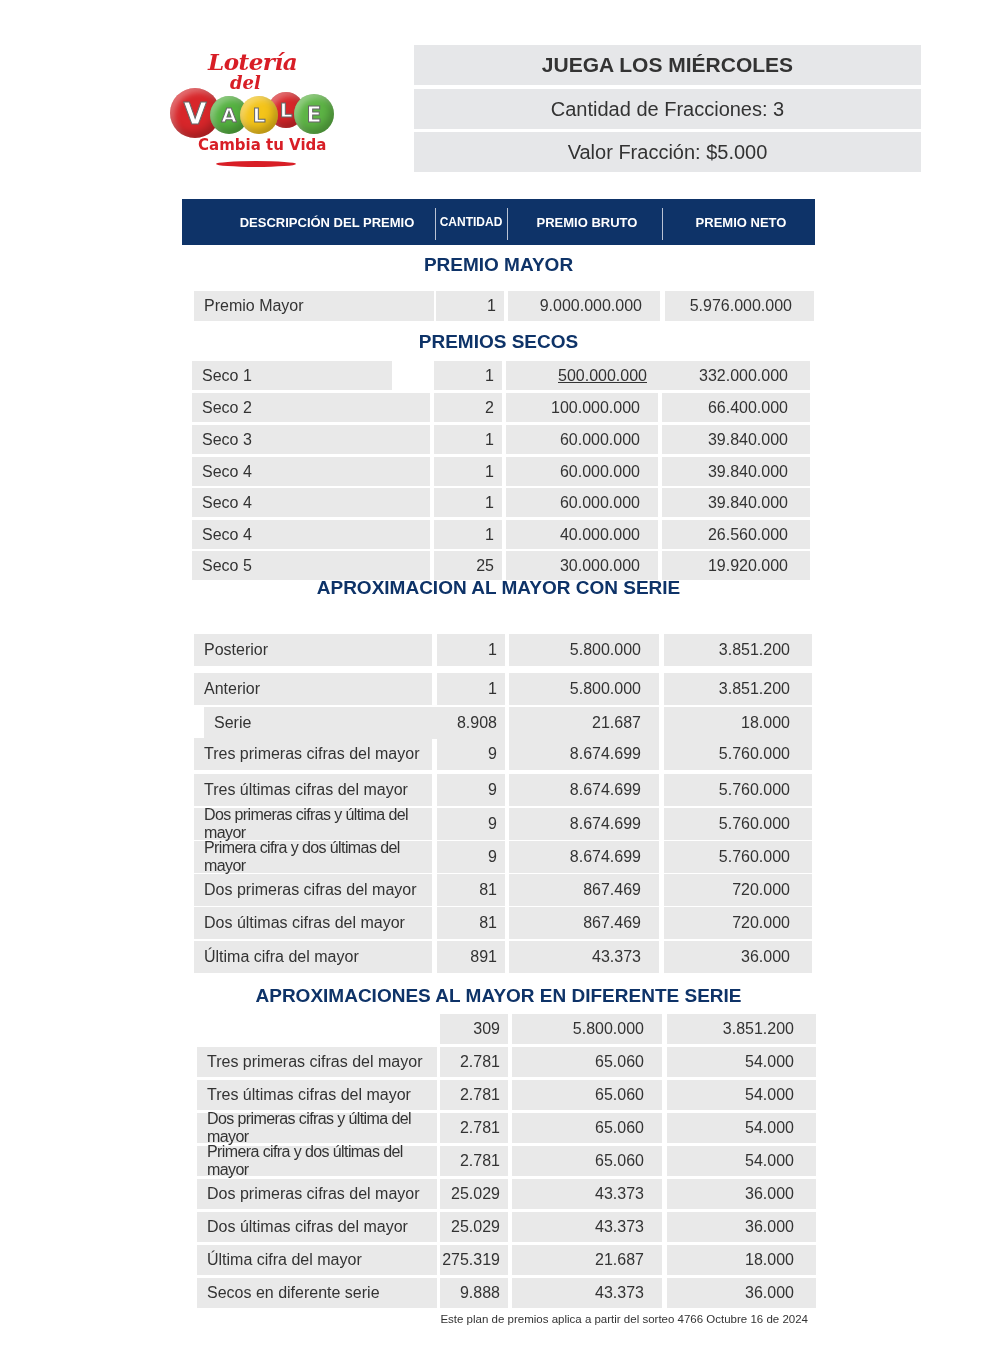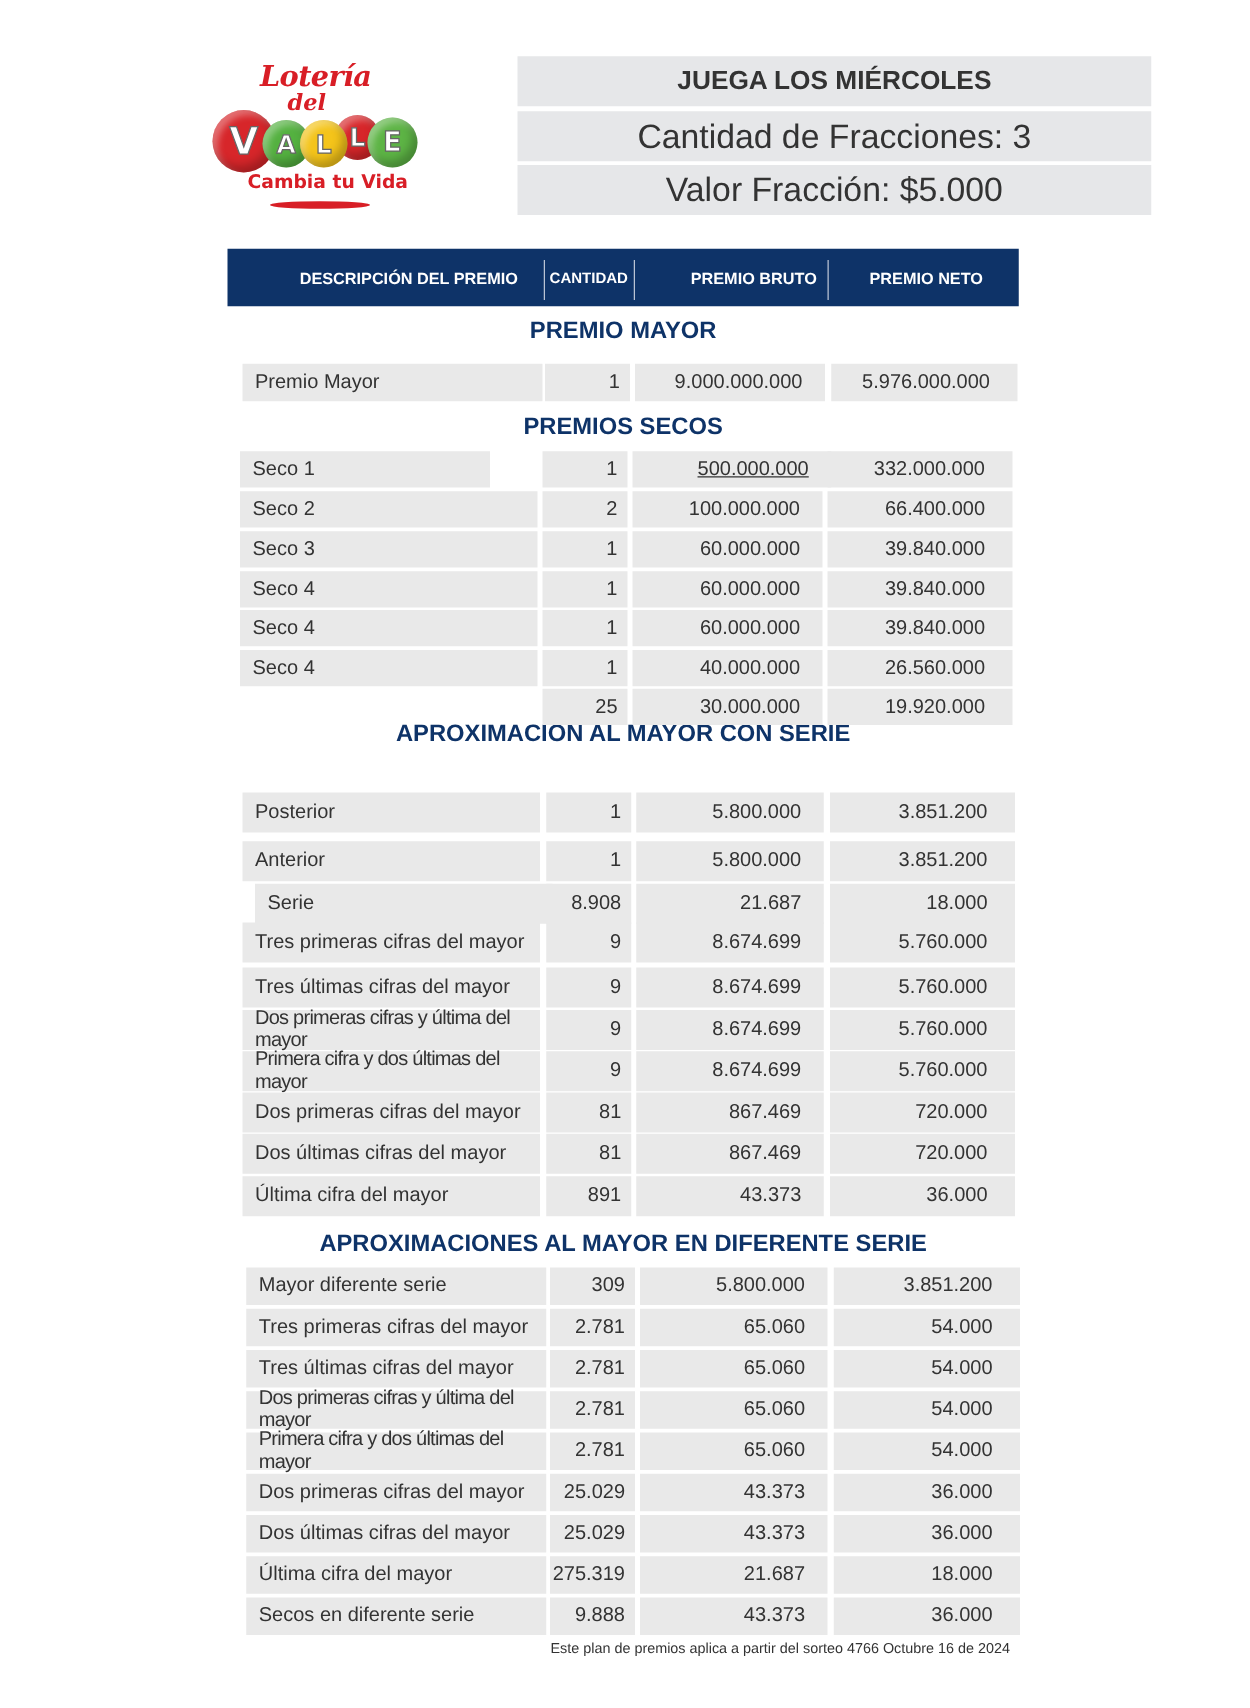--- a/index.html
+++ b/index.html
@@ -22,33 +22,33 @@
   .b3 { left: 70px; top: 8px; width: 38px; height: 38px; background: #f4c41a; font-size: 20px; z-index: 4; }
   .b4 { left: 98px; top: 4px; width: 36px; height: 36px; background: #d7262a; font-size: 20px; z-index: 3; }
   .b5 { left: 124px; top: 6px; width: 40px; height: 40px; background: #5db445; font-size: 22px; z-index: 4; }
   .logo .t3 { position: absolute; left: 30px; top: 88px; font-family: "DejaVu Sans", sans-serif;
               font-weight: bold; font-size: 15px; color: #d81e26; }
   .logo .swoosh { position: absolute; left: 48px; top: 113px; width: 80px; height: 6px;
                   border-radius: 50%; background: #d81e26; }
 
   
   .info-box { position: absolute; left: 414px; width: 507px; height: 40px; background: #e6e7e9;
-              display: flex; align-items: center; justify-content: center; font-size: 27px; color: #333333; }
+              display: flex; align-items: center; justify-content: center; font-size: 20px; color: #333333; }
   .info-title { top: 45px; font-weight: bold; font-size: 21px; }
   .info-frac { top: 89px; }
   .info-val  { top: 132px; }
 
   
   .col-header { position: absolute; left: 182px; top: 199px; width: 633px; height: 46px;
                 background: #0e3368; color: #ffffff; font-weight: bold; font-size: 13px; }
   .col-header .h { position: absolute; top: 0; height: 46px; display: flex; align-items: center; justify-content: center; }
   .col-header .sep { position: absolute; top: 9px; width: 1px; height: 32px; background: #b9c3d4; }
   .h-desc { left: 40px; width: 210px; }
   .h-cant { left: 253px; width: 72px; font-size: 12px; }
-  .h-bruto { left: 346px; width: 150px; }
+  .h-bruto { left: 330px; width: 150px; }
   .h-neto { left: 485px; width: 148px; }
 
   .section-title { position: absolute; left: 182px; width: 633px; text-align: center;
                    color: #0e3368; font-weight: bold; font-size: 19px; }
 
   .row { position: absolute; height: 29px; }
   .cell { position: absolute; top: 0; height: 100%; background: #e9e9e9; display: flex; align-items: center;
           font-size: 16px; color: #333333; }
   .cell.desc { justify-content: flex-start; padding-left: 10px; box-sizing: border-box; }
   .cell.num { justify-content: flex-end; padding-right: 12px; box-sizing: border-box; }
@@ -143,20 +143,21 @@
       <div class="cell num bruto" style="left: 506px; width: 152px;">60.000.000</div>
       <div class="cell num neto" style="left: 662px; width: 148px;">39.840.000</div>
     </div>
     <div class="row" style="top: 520px; left: 0px; width: 1000px; height: 29px;">
       <div class="cell desc" style="left: 192px; width: 238px;">Seco 4</div>
       <div class="cell num cant" style="left: 434px; width: 68px;">1</div>
       <div class="cell num bruto" style="left: 506px; width: 152px;">40.000.000</div>
       <div class="cell num neto" style="left: 662px; width: 148px;">26.560.000</div>
     </div>
     <div class="row" style="top: 551px; left: 0px; width: 1000px; height: 29px;">
+      <div class="cell desc" style="left: 192px; width: 238px;">Seco 5</div>
       <div class="cell num cant" style="left: 434px; width: 68px;">25</div>
       <div class="cell num bruto" style="left: 506px; width: 152px;">30.000.000</div>
       <div class="cell num neto" style="left: 662px; width: 148px;">19.920.000</div>
     </div>
     <div class="row" style="top: 634px; left: 0px; width: 1000px; height: 32px; border-radius: 16px;">
       <div class="cell desc" style="left: 194px; width: 238px;">Posterior</div>
       <div class="cell num cant" style="left: 437px; width: 68px;">1</div>
       <div class="cell num bruto" style="left: 509px; width: 150px;">5.800.000</div>
       <div class="cell num neto" style="left: 664px; width: 148px;">3.851.200</div>
     </div>
@@ -208,21 +209,20 @@
       <div class="cell num bruto" style="left: 509px; width: 150px;">867.469</div>
       <div class="cell num neto" style="left: 664px; width: 148px;">720.000</div>
     </div>
     <div class="row" style="top: 941px; left: 0px; width: 1000px; height: 32px;">
       <div class="cell desc" style="left: 194px; width: 238px;">Última cifra del mayor</div>
       <div class="cell num cant" style="left: 437px; width: 68px;">891</div>
       <div class="cell num bruto" style="left: 509px; width: 150px;">43.373</div>
       <div class="cell num neto" style="left: 664px; width: 148px;">36.000</div>
     </div>
     <div class="row" style="top: 1014px; left: 0px; width: 1000px; height: 30px;">
-      <div class="cell desc" style="left: 197px; width: 240px;">Mayor diferente serie</div>
       <div class="cell num cant" style="left: 440px; width: 68px;">309</div>
       <div class="cell num bruto" style="left: 512px; width: 150px;">5.800.000</div>
       <div class="cell num neto" style="left: 667px; width: 149px;">3.851.200</div>
     </div>
     <div class="row" style="top: 1047px; left: 0px; width: 1000px; height: 30px;">
       <div class="cell desc" style="left: 197px; width: 240px;">Tres primeras cifras del mayor</div>
       <div class="cell num cant" style="left: 440px; width: 68px;">2.781</div>
       <div class="cell num bruto" style="left: 512px; width: 150px;">65.060</div>
       <div class="cell num neto" style="left: 667px; width: 149px;">54.000</div>
     </div>

